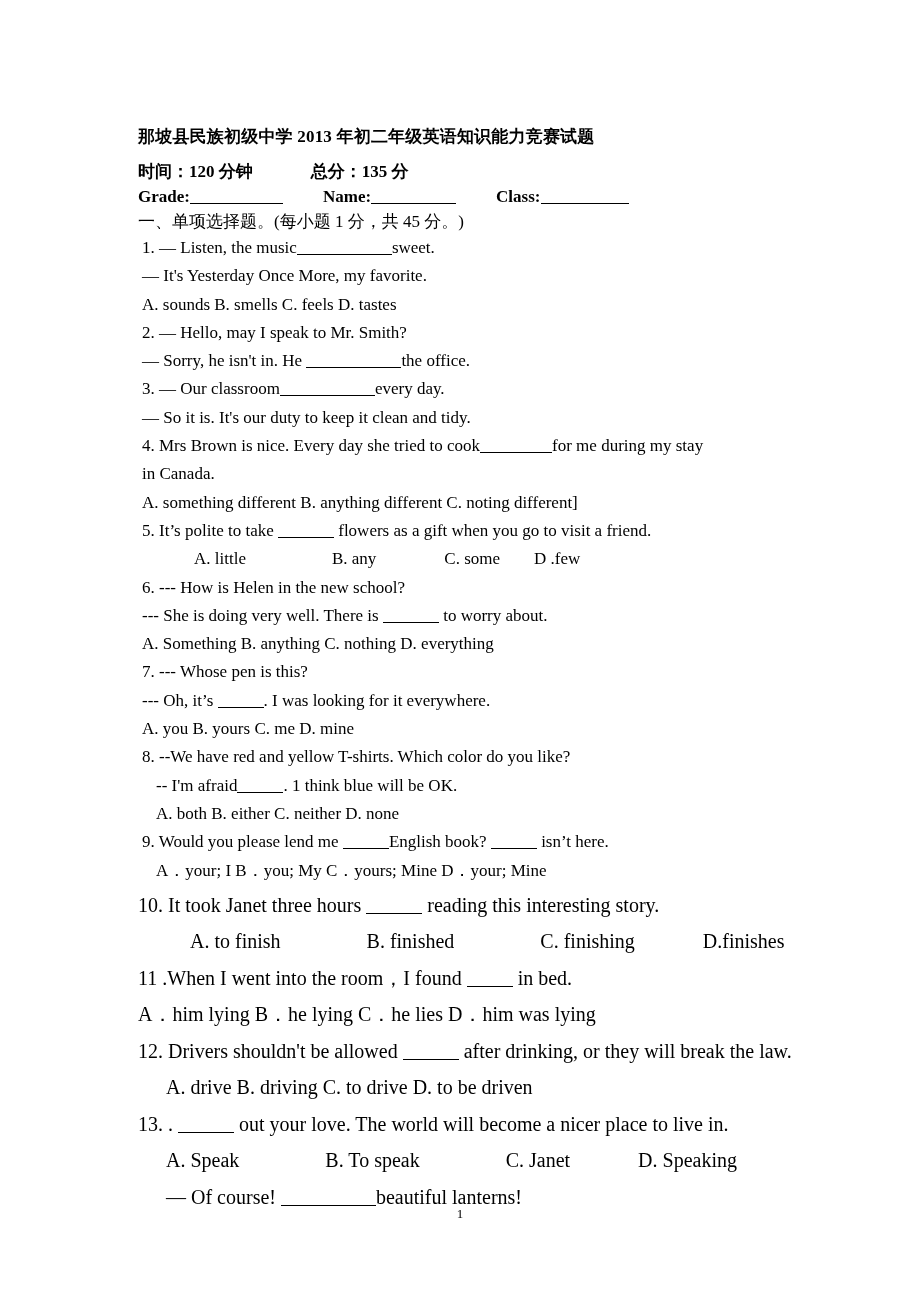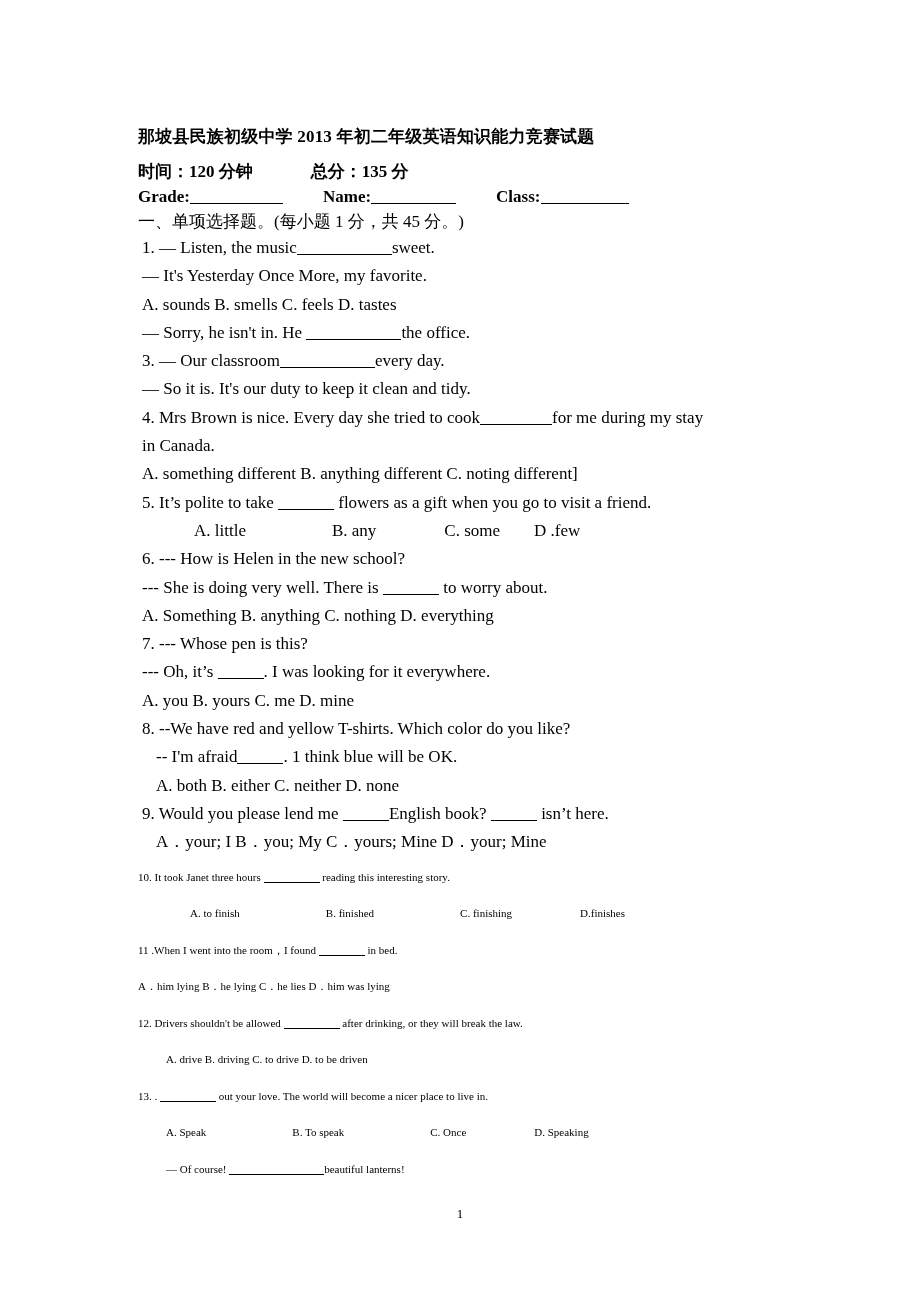--- a/index.html
+++ b/index.html
@@ -71,21 +71,21 @@
   
   .q-tight {
     font-size: 17px;
     line-height: 24.3px;
     white-space: nowrap;
     margin: 4px;
   }
 
   
   .q-loose {
-    font-size: 11px;
+    font-size: 20px;
     line-height: 36.5px;
     white-space: nowrap;
     margin: 0;
   }
 
   
   .ind-1 { padding-left: 14px; }
   .ind-2 { padding-left: 28px; }
   .ind-3 { padding-left: 52px; }
 
@@ -134,20 +134,24 @@
     <p class="section-head">一、单项选择题。(每小题 1 分，共 45 分。)</p>
 
     <p class="q-tight">
       <span>1.</span>
       <span>— Listen, the music</span><span class="blank b-xl"></span><span>sweet.</span>
     </p>
     <p class="q-tight">— It's Yesterday Once More, my favorite.</p>
     <p class="q-tight">A. sounds      B. smells      C. feels      D. tastes</p>
 
     <p class="q-tight">
+      <span>2.</span>
+      <span>— Hello, may I speak to Mr. Smith?</span>
+    </p>
+    <p class="q-tight">
       <span>— Sorry, he isn't in. He</span> <span class="blank b-xl"></span><span>the office.</span>
     </p>
 
     <p class="q-tight">
       <span>3.</span>
       <span>— Our classroom</span><span class="blank b-xl"></span><span>every day.</span>
     </p>
     <p class="q-tight">— So it is. It's our duty to keep it clean and tidy.</p>
 
     <p class="q-tight">
@@ -215,21 +219,21 @@
       <span>12.</span>
       <span>Drivers shouldn't be allowed</span> <span class="blank b-md"></span> <span>after drinking, or they will break the law.</span>
     </p>
     <p class="q-loose ind-2">A. drive      B. driving      C. to drive      D. to be driven</p>
 
     <p class="q-loose">
       <span>13. .</span>
       <span class="blank b-md"></span> <span>out your love. The world will become a nicer place to live in.</span>
     </p>
     <p class="q-loose ind-2">
-      <span>A. Speak</span><span class="sp-6"></span><span>B. To speak</span><span class="sp-6"></span><span>C. Once</span><span class="sp-5"></span><span>D. Speaking</span>
+      <span>A. Speak</span><span class="sp-6"></span><span>B. To speak</span><span class="sp-6"></span><span>C. Janet</span><span class="sp-5"></span><span>D. Speaking</span>
     </p>
 
     <p class="q-loose ind-2">
       <span>— Of course!</span> <span class="blank b-xl"></span><span>beautiful lanterns!</span>
     </p>
 
   </div>
 
   <div class="page-number">1</div>
 </div>

